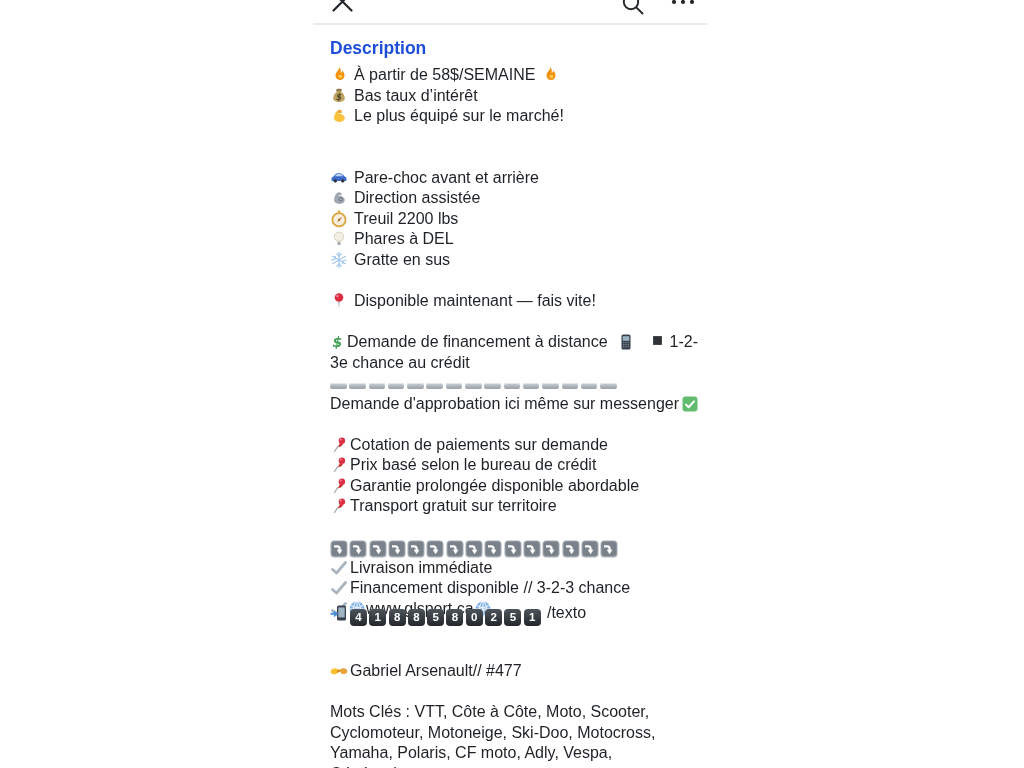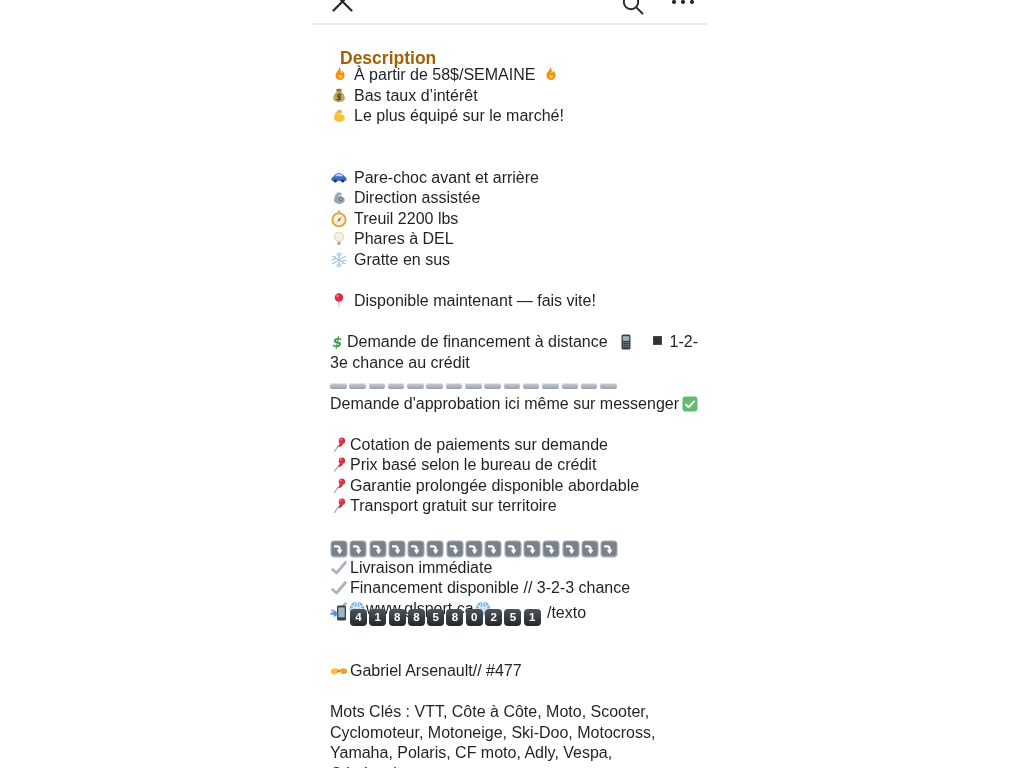--- a/index.html
+++ b/index.html
@@ -2,21 +2,21 @@
 <html><head>
 <meta charset="utf-8">
 <style>
   html,body{margin:0;padding:0;}
   body{width:1024px;height:768px;overflow:hidden;background:#ffffff;
        font-family:"Liberation Sans",sans-serif;color:#1e2226;}
   .screen{position:absolute;left:313px;top:0;width:394px;height:768px;background:#fff;}
   .tb-btn{position:absolute;background:none;border:none;padding:0;margin:0;cursor:pointer;}
   .tb-btn svg{display:block;}
   .divider{position:absolute;left:0;top:23px;width:394px;height:1.5px;background:#e8eaec;}
-  .title{position:absolute;left:17px;top:38px;margin:10px;font-size:17.5px;font-weight:bold;color:#a16207;}
+  .title{position:absolute;left:17px;top:38px;margin:0;font-size:17.5px;font-weight:bold;color:#1d4ed8;}
   .ln{position:absolute;left:17px;font-size:16px;line-height:20.5px;white-space:nowrap;color:#1e2226;}
   .wrap{white-space:normal;}
   .ic{display:inline-block;width:18px;height:18px;vertical-align:-3.5px;}
   .ic svg{width:100%;height:100%;display:block;}
   .g6{margin-right:6px;} .g2{margin-right:2px;} .ml6{margin-left:6px;}
   .sq{width:11px;height:11px;vertical-align:1px;margin:0 7px 0 9px;}
   .dw{width:15px;}
   .bar{display:inline-block;width:16.5px;height:6px;border-radius:2px;margin-right:2.8px;
        background:linear-gradient(#ccd1d7,#99a0a8);box-shadow:inset 0 1px 0 #e2e5e9;vertical-align:middle;}
   .asq{display:inline-block;width:18px;height:18px;margin-right:1.3px;vertical-align:middle;}

